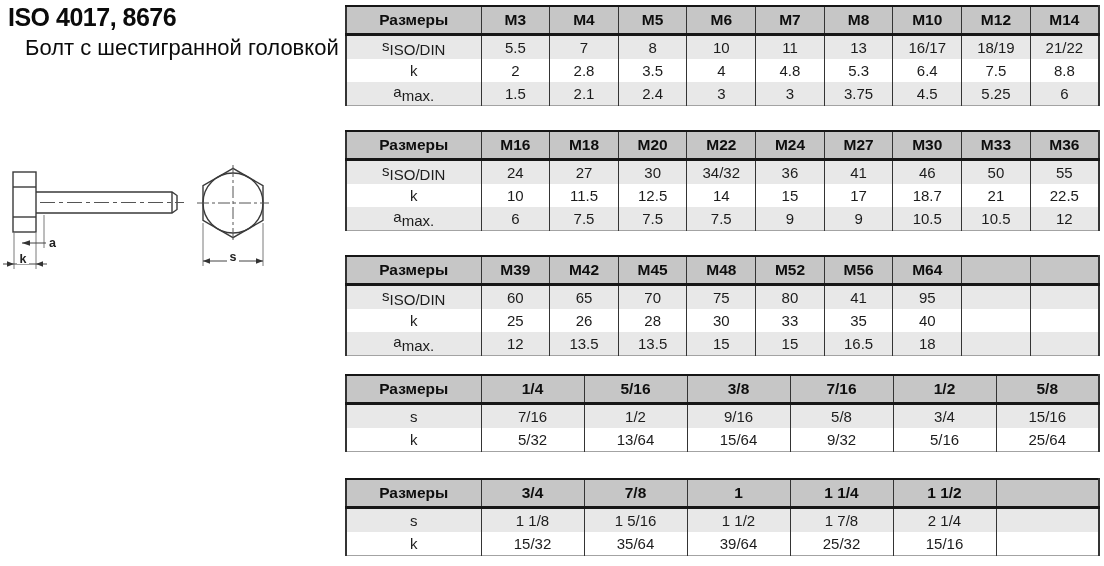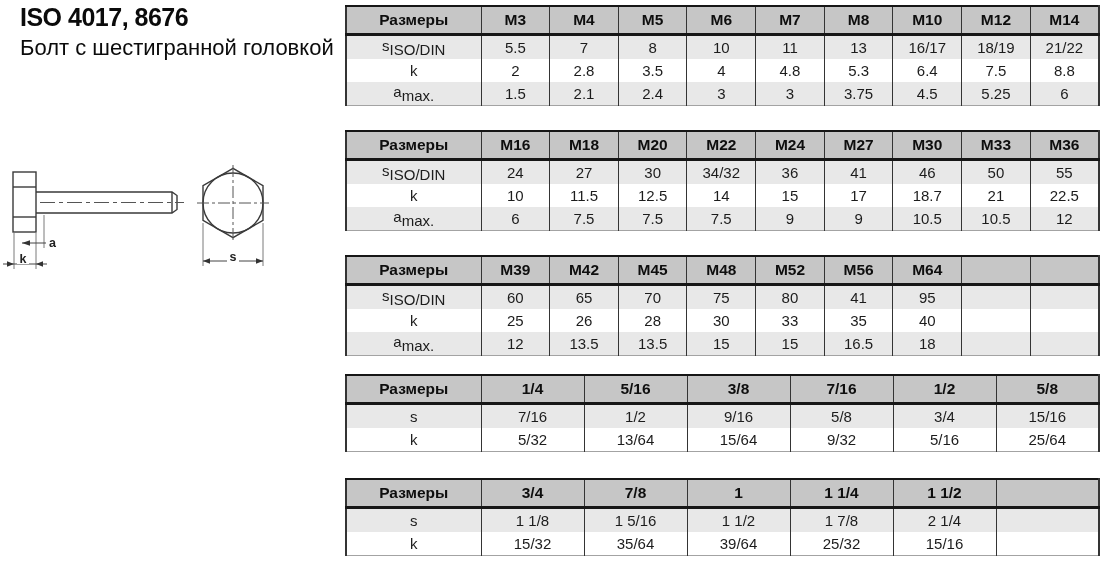--- a/index.html
+++ b/index.html
@@ -2,23 +2,23 @@
 <html><head>
 <meta charset="utf-8">
 <style>
   html,body { margin:0; padding:0; background:#fff; }
   .page {
     position:relative; width:1104px; height:566px; background:#ffffff;
     font-family:"Liberation Sans", sans-serif; color:#111; overflow:hidden;
   }
 
   
-  .title-block { position:absolute; left:20px; top:1px; }
+  .title-block { position:absolute; left:8px; top:1px; }
   .title-line { font-size:25px; font-weight:bold; line-height:33px; letter-spacing:-0.5px; color:#0b0b0b; }
-  .subtitle-line { font-size:22px; line-height:28px; color:#0b0b0b; }
+  .subtitle-line { font-size:22px; line-height:28px; color:#0b0b0b;margin-left:17px; }
 
   
   .drawing { position:absolute; left:0; top:165px; }
   .drawing text { font-family:"Liberation Sans", sans-serif; font-weight:bold; font-size:12.5px; fill:#222; }
 
   
   .dim-table {
     position:absolute; left:345px; width:755px;
     border-collapse:collapse; table-layout:fixed;
     border-top:2.5px solid #161616;

